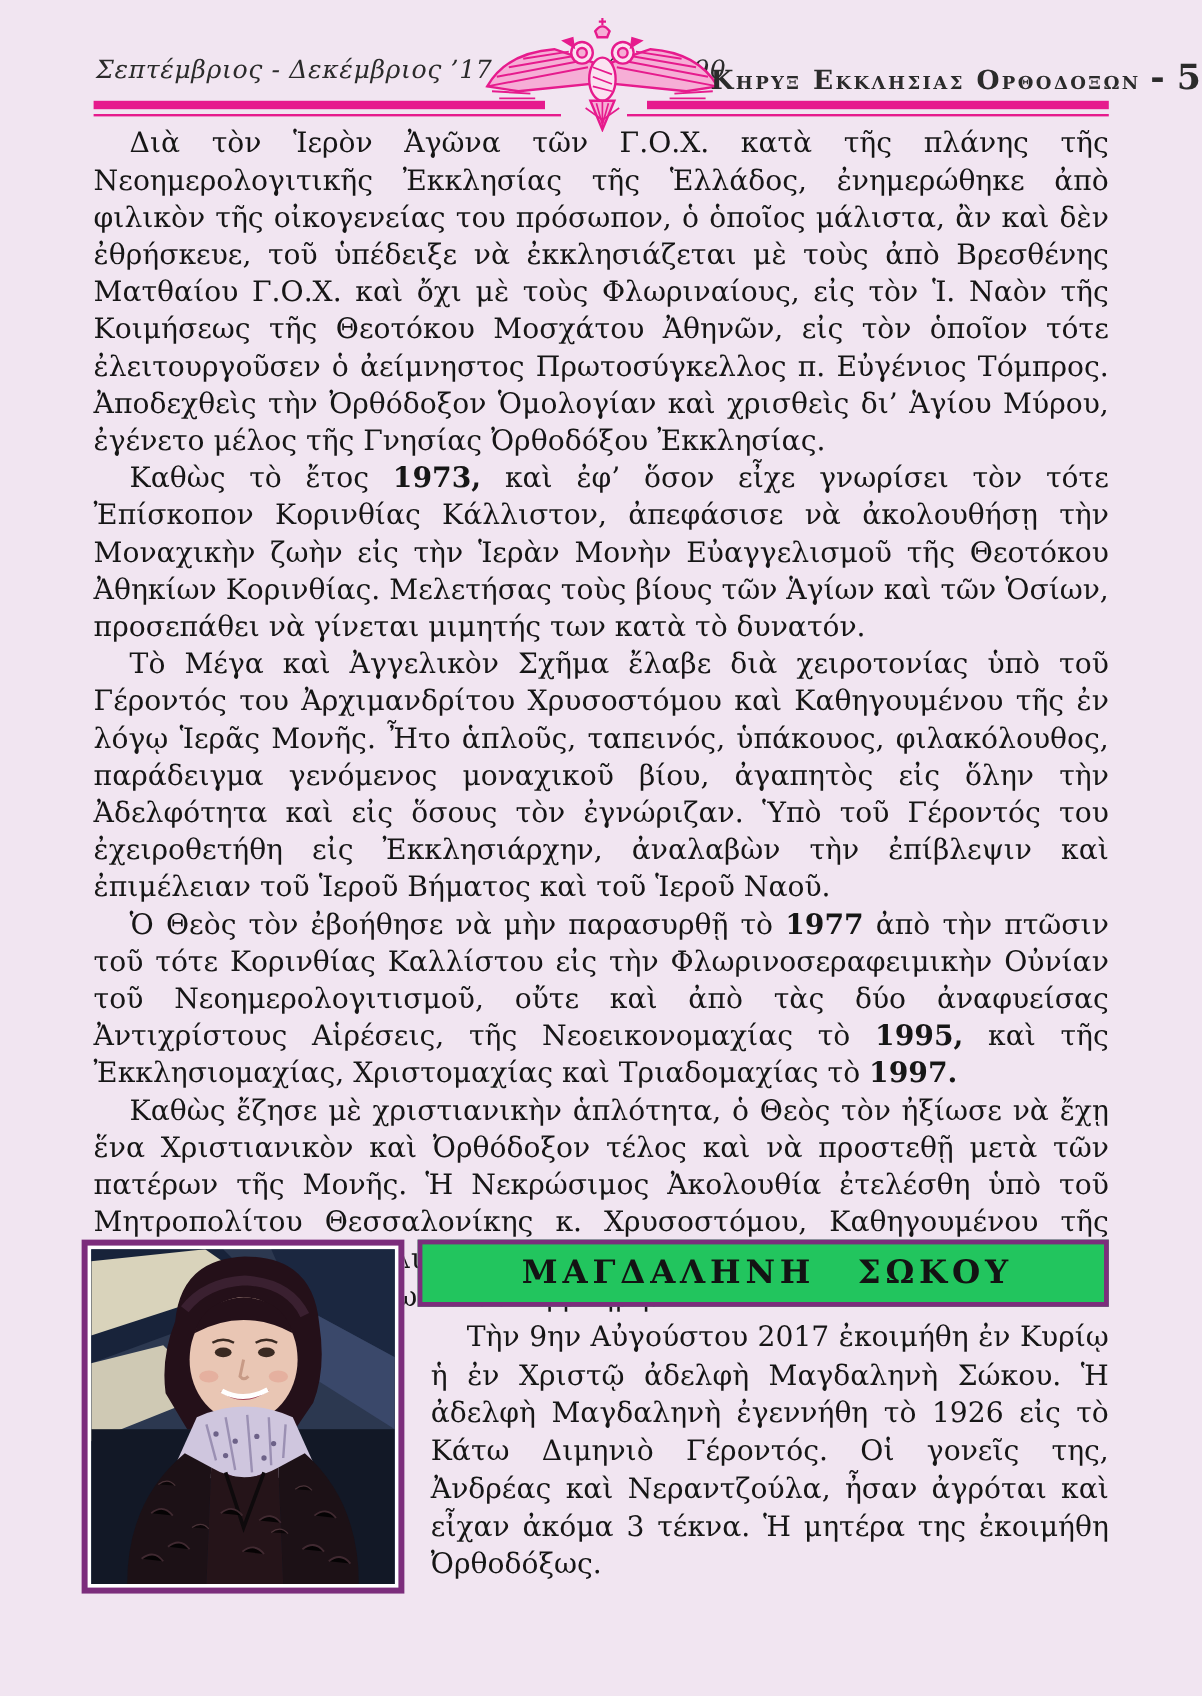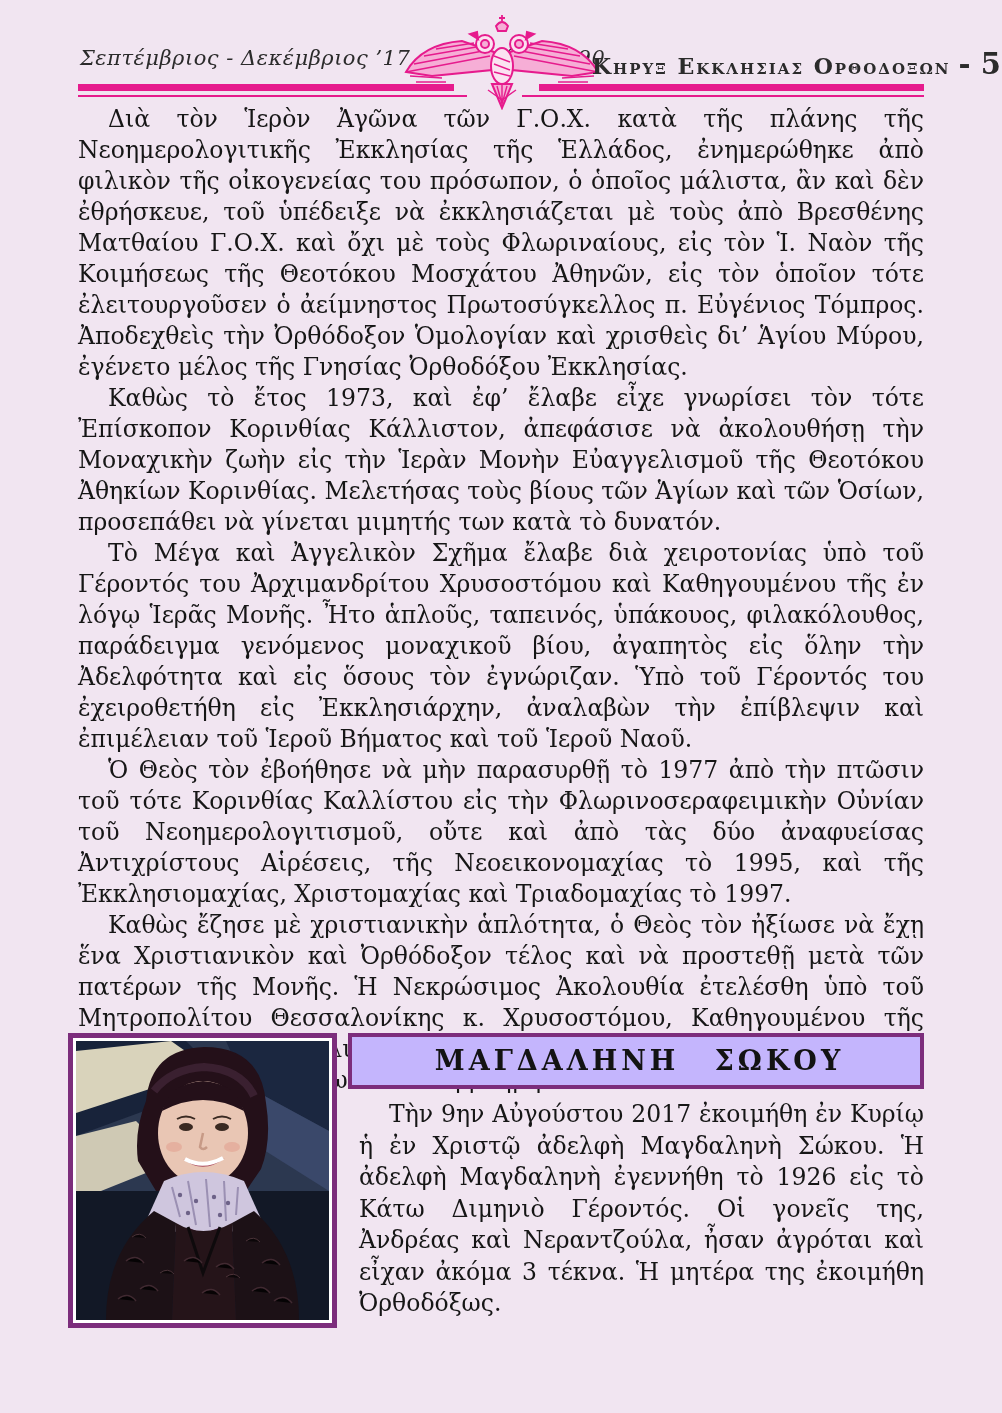--- a/index.html
+++ b/index.html
@@ -39,36 +39,36 @@
   .emblem{position:absolute;left:402px;top:14px;width:200px;height:96px;}
 
   
   #main-text{
     position:absolute;left:78px;top:104px;width:846px;
   }
   #main-text p{
     margin:0;font-size:23.5px;line-height:31px;text-align:justify;
     text-indent:30px;
   }
-  #main-text p b{font-weight:normal;}
+  #main-text p b{font-weight:bold;}
 
   
   #obituary{
     position:absolute;left:78px;top:1033px;width:846px;
   }
   .photo-frame{
     float:left;
     margin-left:-10px;margin-right:22px;margin-bottom:8px;
     border:5px solid #7c2d7c;background:#ffffff;padding:3px;
     width:253px;height:279px;
   }
   .photo{position:relative;width:253px;height:279px;overflow:hidden;background:#2c3850;}
   .obit-title-box{
     margin-left:270px;
-    border:4px solid #7c2d7c;background:#c4b5fd;
+    border:4px solid #7c2d7c;background:#22c55e;
     height:48px;line-height:48px;text-align:center;
     font-size:27px;font-weight:bold;letter-spacing:4px;word-spacing:22px;
     color:#131313;
   }
   .obit-text{margin-top:10px;}
   .obit-text p{
     margin:0;font-size:23.5px;line-height:31.5px;text-align:justify;
     text-indent:30px;
   }
   .obit-text p b{font-weight:normal;}
@@ -114,21 +114,21 @@
     <div class="journal-title">
       <span class="jt">Κηρυξ Εκκλησιας Ορθοδοξων</span><span class="pn">- 59-</span>
     </div>
 
     <div class="rule-thick"></div>
     <div class="rule-thin"></div>
   </div>
 
   <div id="main-text">
     <p><span>Διὰ τὸν Ἱερὸν Ἀγῶνα τῶν Γ.Ο.Χ. κατὰ τῆς πλάνης τῆς Νεοημερολογιτικῆς Ἐκκλησίας τῆς Ἑλλάδος, ἐνημερώθηκε ἀπὸ φιλικὸν τῆς οἰκογενείας του πρόσωπον, ὁ ὁποῖος μάλιστα, ἂν καὶ δὲν ἐθρήσκευε, τοῦ ὑπέδειξε νὰ ἐκκλησιάζεται μὲ τοὺς ἀπὸ Βρεσθένης Ματθαίου Γ.Ο.Χ. καὶ ὄχι μὲ τοὺς Φλωριναίους, εἰς τὸν Ἱ. Ναὸν τῆς Κοιμήσεως τῆς Θεοτόκου Μοσχάτου Ἀθηνῶν, εἰς τὸν ὁποῖον τότε ἐλειτουργοῦσεν ὁ ἀείμνηστος Πρωτοσύγκελλος π. Εὐγένιος Τόμπρος. Ἀποδεχθεὶς τὴν Ὀρθόδοξον Ὁμολογίαν καὶ χρισθεὶς δι’ Ἁγίου Μύρου, ἐγένετο μέλος τῆς Γνησίας Ὀρθοδόξου Ἐκκλησίας.</span></p>
-    <p><span>Καθὼς τὸ ἔτος </span><b>1973,</b><span> καὶ ἐφ’ ἔλαβε εἶχε γνωρίσει τὸν τότε Ἐπίσκοπον Κορινθίας Κάλλιστον, ἀπεφάσισε νὰ ἀκολουθήσῃ τὴν Μοναχικὴν ζωὴν εἰς τὴν Ἱερὰν Μονὴν Εὐαγγελισμοῦ τῆς Θεοτόκου Ἀθηκίων Κορινθίας. Μελετήσας τοὺς βίους τῶν Ἁγίων καὶ τῶν Ὁσίων, προσεπάθει νὰ γίνεται μιμητής των κατὰ τὸ δυνατόν.</span></p>
+    <p><span>Καθὼς τὸ ἔτος </span><b>1973,</b><span> καὶ ἐφ’ ὅσον εἶχε γνωρίσει τὸν τότε Ἐπίσκοπον Κορινθίας Κάλλιστον, ἀπεφάσισε νὰ ἀκολουθήσῃ τὴν Μοναχικὴν ζωὴν εἰς τὴν Ἱερὰν Μονὴν Εὐαγγελισμοῦ τῆς Θεοτόκου Ἀθηκίων Κορινθίας. Μελετήσας τοὺς βίους τῶν Ἁγίων καὶ τῶν Ὁσίων, προσεπάθει νὰ γίνεται μιμητής των κατὰ τὸ δυνατόν.</span></p>
     <p><span>Τὸ Μέγα καὶ Ἀγγελικὸν Σχῆμα ἔλαβε διὰ χειροτονίας ὑπὸ τοῦ Γέροντός του Ἀρχιμανδρίτου Χρυσοστόμου καὶ Καθηγουμένου τῆς ἐν λόγῳ Ἱερᾶς Μονῆς. Ἦτο ἁπλοῦς, ταπεινός, ὑπάκουος, φιλακόλουθος, παράδειγμα γενόμενος μοναχικοῦ βίου, ἀγαπητὸς εἰς ὅλην τὴν Ἀδελφότητα καὶ εἰς ὅσους τὸν ἐγνώριζαν. Ὑπὸ τοῦ Γέροντός του ἐχειροθετήθη εἰς Ἐκκλησιάρχην, ἀναλαβὼν τὴν ἐπίβλεψιν καὶ ἐπιμέλειαν τοῦ Ἱεροῦ Βήματος καὶ τοῦ Ἱεροῦ Ναοῦ.</span></p>
     <p><span>Ὁ Θεὸς τὸν ἐβοήθησε νὰ μὴν παρασυρθῇ τὸ </span><b>1977</b><span> ἀπὸ τὴν πτῶσιν τοῦ τότε Κορινθίας Καλλίστου εἰς τὴν Φλωρινοσεραφειμικὴν Οὐνίαν τοῦ Νεοημερολογιτισμοῦ, οὔτε καὶ ἀπὸ τὰς δύο ἀναφυείσας Ἀντιχρίστους Αἱρέσεις, τῆς Νεοεικονομαχίας τὸ </span><b>1995,</b><span> καὶ τῆς Ἐκκλησιομαχίας, Χριστομαχίας καὶ Τριαδομαχίας τὸ </span><b>1997.</b></p>
     <p><span>Καθὼς ἔζησε μὲ χριστιανικὴν ἁπλότητα, ὁ Θεὸς τὸν ἠξίωσε νὰ ἔχῃ ἕνα Χριστιανικὸν καὶ Ὀρθόδοξον τέλος καὶ νὰ προστεθῇ μετὰ τῶν πατέρων τῆς Μονῆς. Ἡ Νεκρώσιμος Ἀκολουθία ἐτελέσθη ὑπὸ τοῦ Μητροπολίτου Θεσσαλονίκης κ. Χρυσοστόμου, Καθηγουμένου τῆς Ἱερᾶς Μονῆς Εὐαγγελισμοῦ, καὶ ἐτάφη εἰς τὸ Κοιμητήριον τῆς Μονῆς.</span></p>
     <p><span>Πάτερ Εὐθύμιε, Αἰωνία σου ἡ μνήμη.</span></p>
   </div>
 
   <div id="obituary">
 
     <div class="photo-frame">
       <div class="photo">

